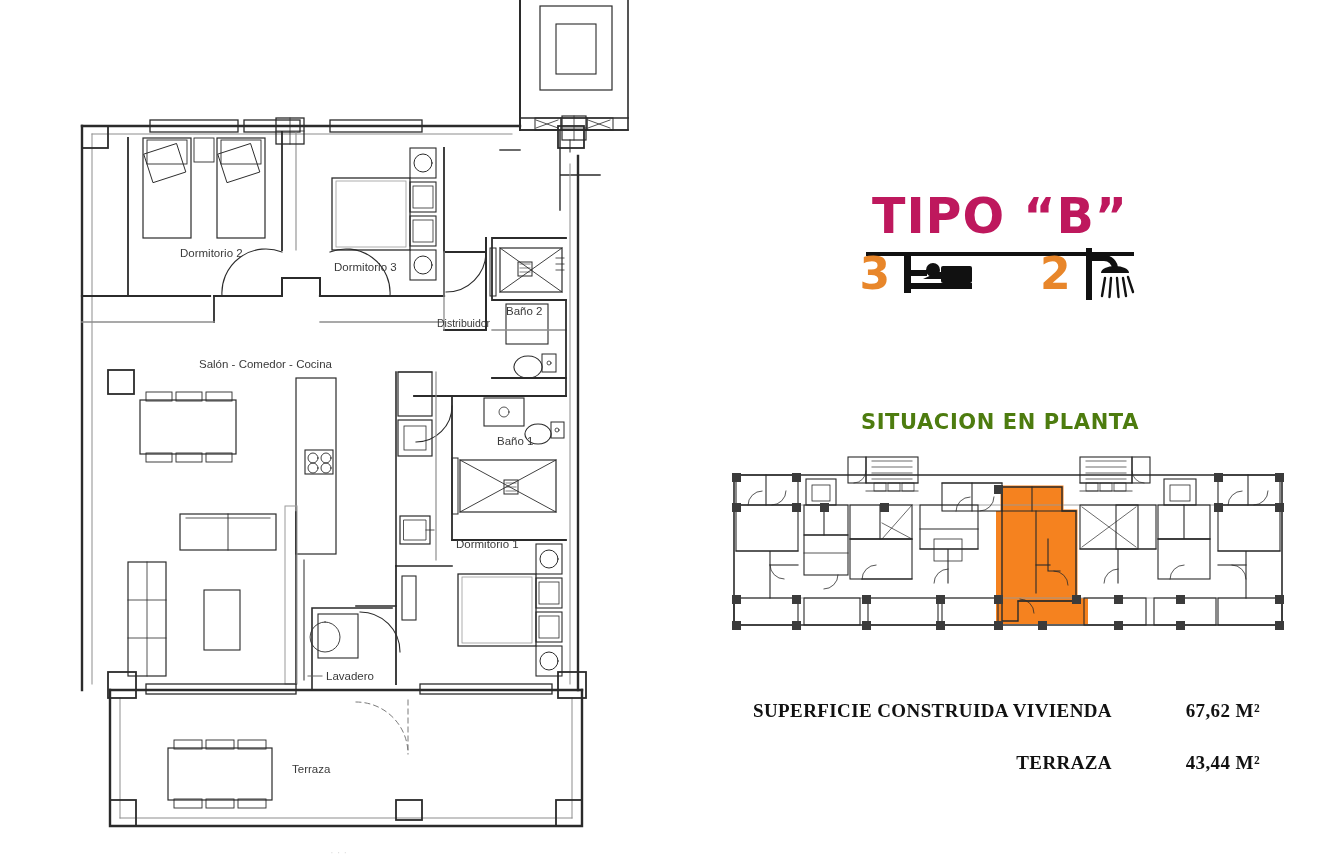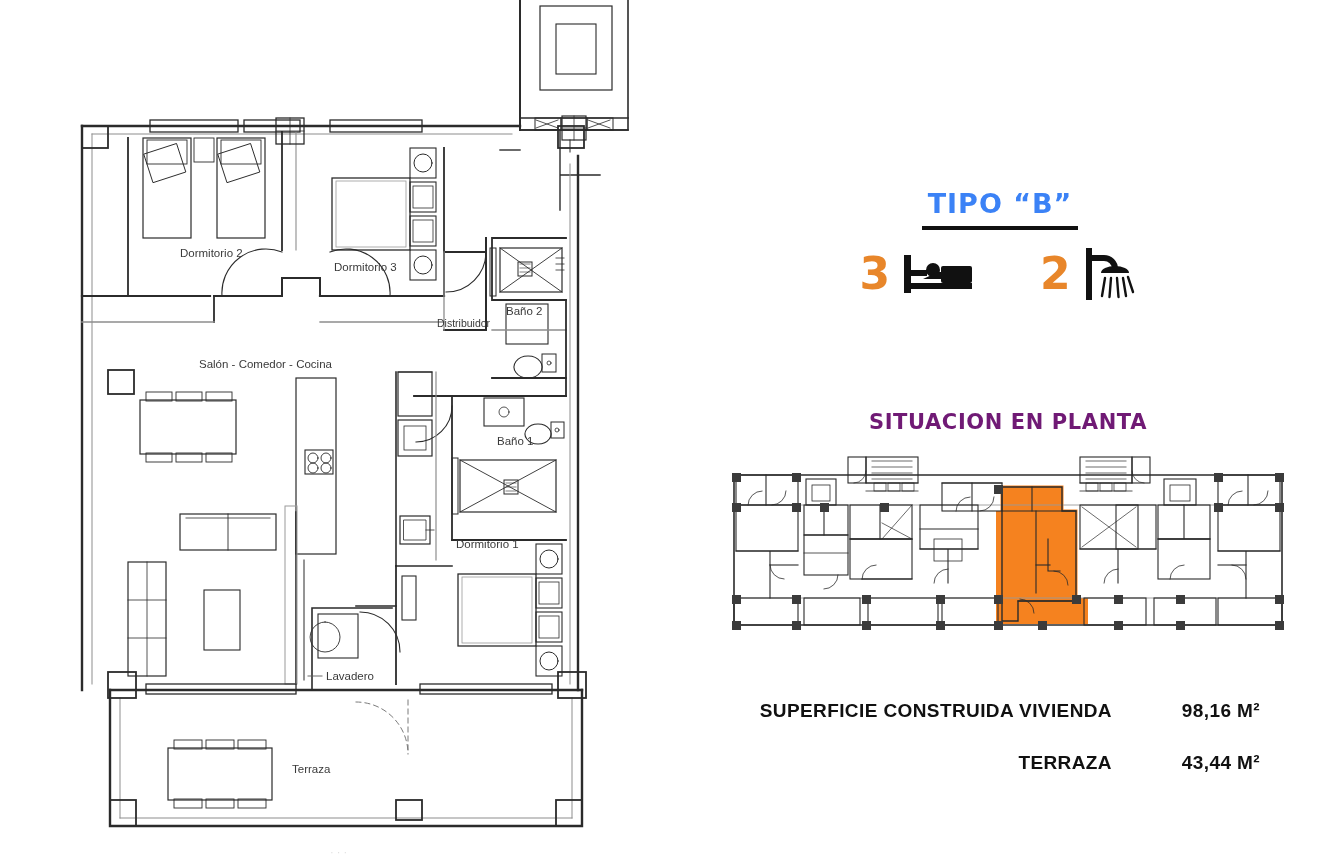--- a/index.html
+++ b/index.html
@@ -14,49 +14,49 @@
 
   
   #floorplan{position:absolute;left:0;top:0;width:640px;height:653px;}
   #floorplan svg{display:block;}
 
   
   #infopanel{position:absolute;left:700px;top:0;width:620px;height:859px;}
 
   .title-block{position:absolute;left:0;top:188px;width:600px;text-align:center;}
   .title-text{
-    font-size:27px;font-weight:bold;letter-spacing:1px;
+    font-size:49px;font-weight:bold;letter-spacing:1px;
     font-family:"DejaVu Sans", sans-serif;
     display:inline-block;padding:0 6px 7px 6px;
     border-bottom:4px solid #111;
-    color:#3b82f6;
+    color:#be185d;
   }
 
   .icon-row{position:absolute;left:0;top:246px;width:600px;
             display:flex;justify-content:center;align-items:center;gap:66px;}
   .icon-group{display:flex;align-items:center;gap:12px;}
   .big-num{
     font-size:44px;font-weight:bold;line-height:1;
     font-family:"DejaVu Sans", sans-serif;
   }
   .glyph{display:flex;align-items:center;}
 
   .subtitle{
-    position:absolute;left:8px;top:410px;width:600px;text-align:center;
+    position:absolute;left:0;top:410px;width:600px;text-align:center;
     font-size:21px;font-weight:bold;letter-spacing:.6px;
-    font-family:"DejaVu Sans", sans-serif;color:#701a75;
+    font-family:"DejaVu Sans", sans-serif;color:#4d7c0f;
   }
 
   #siteplan{position:absolute;left:28px;top:443px;width:560px;height:195px;}
   #siteplan svg{display:block;}
 
   .area-table{position:absolute;left:0;top:700px;width:560px;}
   .area-row{
     display:flex;align-items:flex-start;margin-bottom:30px;
-    font-family:Liberation Sans, sans-serif;
+    font-family:Liberation Serif, serif;
   }
   .area-label{
     flex:1;text-align:right;font-size:19px;font-weight:bold;
     letter-spacing:.4px;color:#111;
   }
   .area-value{
     width:148px;text-align:right;font-size:19px;font-weight:bold;
     letter-spacing:.4px;color:#111;
   }
 
@@ -570,21 +570,21 @@
               <rect x="152" y="60" width="9" height="9"></rect>
           </g>
 
         </g>
       </svg>
     </div>
 
     <div class="area-table">
       <div class="area-row">
         <span class="area-label">SUPERFICIE CONSTRUIDA VIVIENDA</span>
-        <span class="area-value">98,16 M²</span>
+        <span class="area-value">67,62 M²</span>
       </div>
       <div class="area-row">
         <span class="area-label">TERRAZA</span>
         <span class="area-value">43,44 M²</span>
       </div>
     </div>
 
   </div>
 
   <div class="bottom-strip">· · ·</div>

